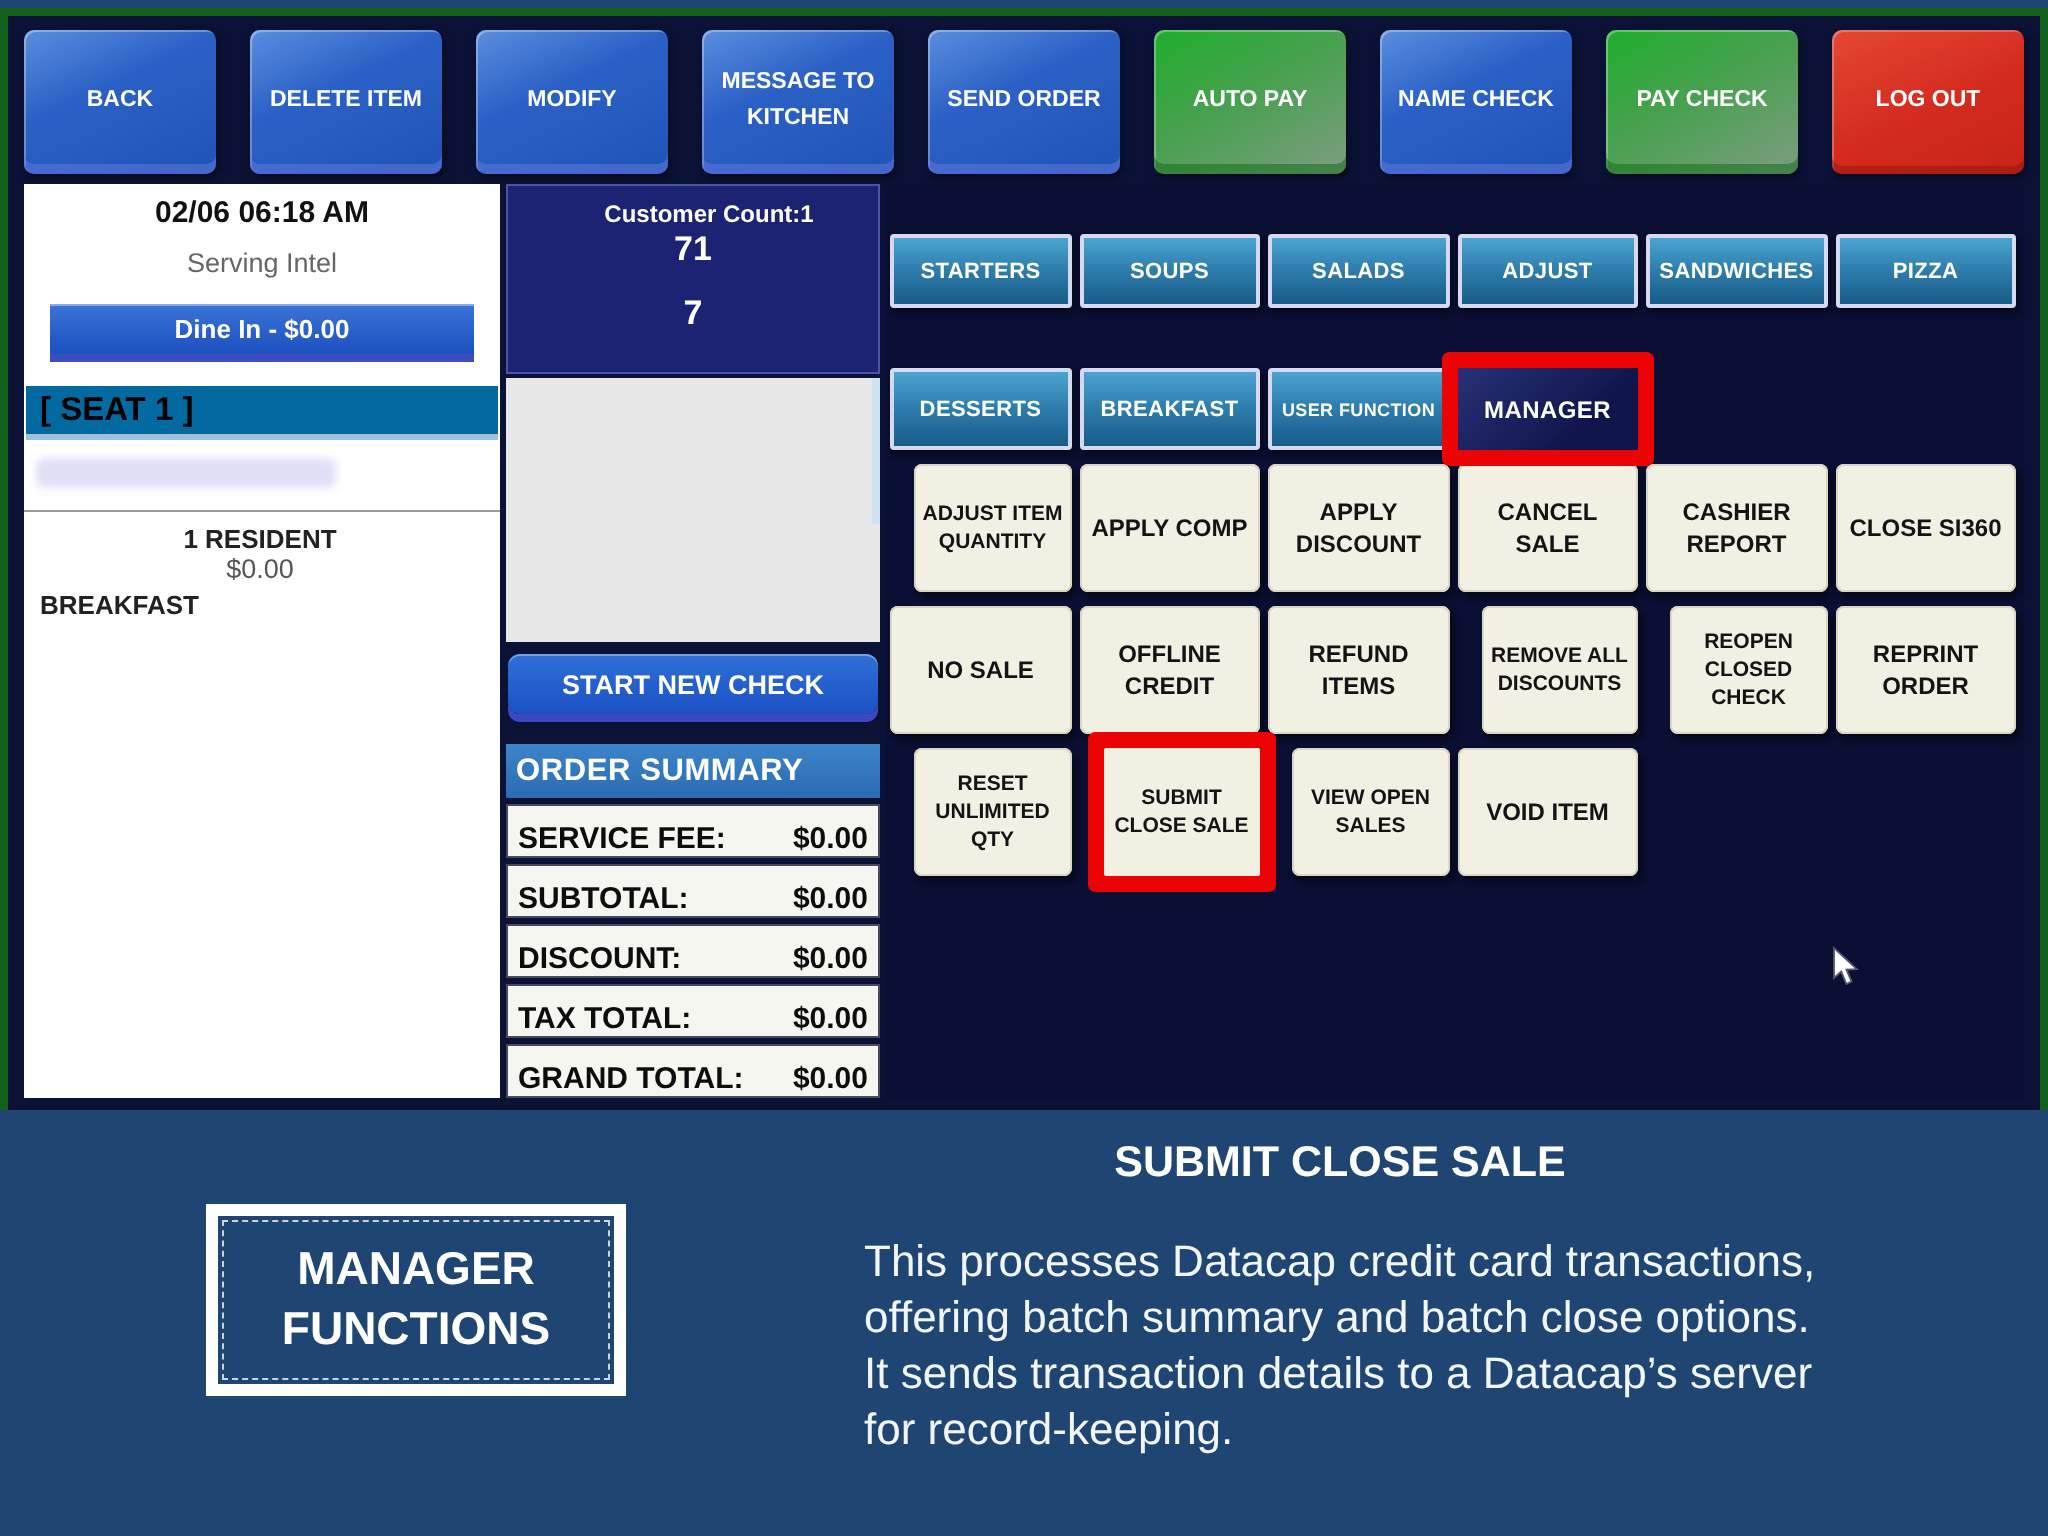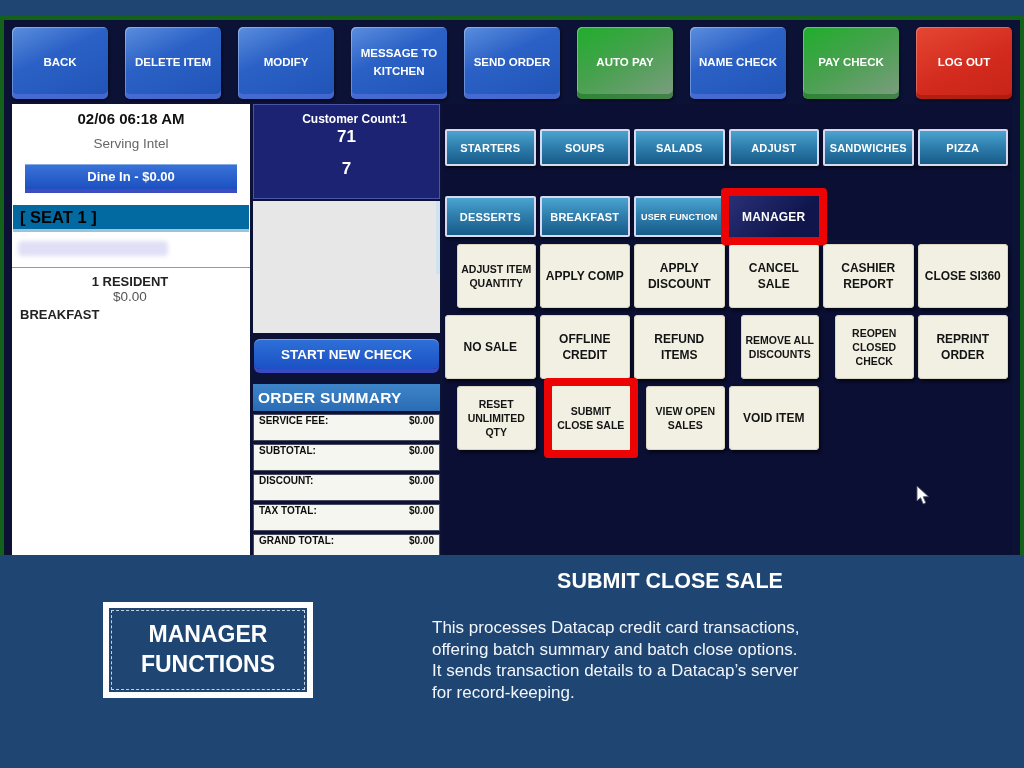--- a/index.html
+++ b/index.html
@@ -6,21 +6,21 @@
   html,body { width:1024px; height:768px; }
   body {
     font-family:"Liberation Sans", sans-serif;
     background:#1f4573;
     position:relative;
     overflow:hidden;
   }
 
   
   .pos {
-    position:absolute; top:16px; left:0; width:1024px; height:555px;
+    position:absolute; top:4px; left:0; width:1024px; height:555px;
     background:#0c1236;
     border:4px solid #14611c;
   }
 
   
   .toolbar { display:flex; gap:17px; padding:7px 8px 0 8px; height:79px; }
   .tb-btn {
     flex:1; border-radius:5px; color:#fff; font-weight:bold; font-size:11.5px;
     display:flex; align-items:center; justify-content:center; text-align:center;
     line-height:1.55; padding:2px 5px; cursor:pointer;
@@ -84,22 +84,22 @@
     display:flex; align-items:center; justify-content:center; cursor:pointer;
   }
   .os-header {
     margin-top:9px; height:27px;
     background:linear-gradient(180deg,#3e84c8,#2a6cb4);
     color:#fff; font-weight:bold; font-size:15.5px; letter-spacing:.3px;
     display:flex; align-items:center; padding-left:5px;
   }
   .os-row {
     margin-top:3px; height:27px; background:#f6f6f1; border:1.5px solid #49495e;
-    display:flex; align-items:flex-start; justify-content:space-between; padding:0 5px;
-    font-weight:bold; font-size:10px; color:#0d0d0d;
+    display:flex; align-items:flex-end; justify-content:space-between; padding:0 5px;
+    font-weight:bold; font-size:15px; color:#0d0d0d;
   }
 
   
   .grid-panel { flex:1; background:#0a0f33; position:relative; padding:2px 4px 0 2px; }
   .fn-grid {
     display:grid; grid-template-columns:repeat(6,1fr);
     grid-template-rows:60px 64px 64px 64px 64px;
     column-gap:4px; row-gap:7px;
   }
   .cat-btn {
@@ -129,21 +129,21 @@
   
   .caption { position:absolute; top:555px; left:0; width:1024px; height:213px; background:#1f4573; color:#fff; }
   .mf-box {
     position:absolute; left:103px; top:47px; width:210px; height:96px;
     border:6px solid #ffffff; background:#1f4573;
     display:flex; align-items:center; justify-content:center; text-align:center;
     font-weight:bold; font-size:23px; line-height:1.3; white-space:pre-line;
   }
   .mf-box::after { content:""; position:absolute; inset:2px; border:1px dashed #c9d2df; pointer-events:none; }
   .cap-title { position:absolute; top:14px; left:410px; width:520px; text-align:center; font-weight:bold; font-size:21.5px; }
-  .cap-body { position:absolute; top:62px; left:432px; width:545px; font-size:17px; line-height:1.27; color:#f2f6fb; white-space:pre-line; }
+  .cap-body { position:absolute; top:62px; left:432px; width:545px; font-size:22px; line-height:1.27; color:#f2f6fb; white-space:pre-line; }
 </style>
 </head>
 <body>
 
 <div class="pos">
 
   <div class="toolbar">
     <div class="tb-btn tb-blue">BACK</div>
     <div class="tb-btn tb-blue">DELETE ITEM</div>
     <div class="tb-btn tb-blue">MODIFY</div>

